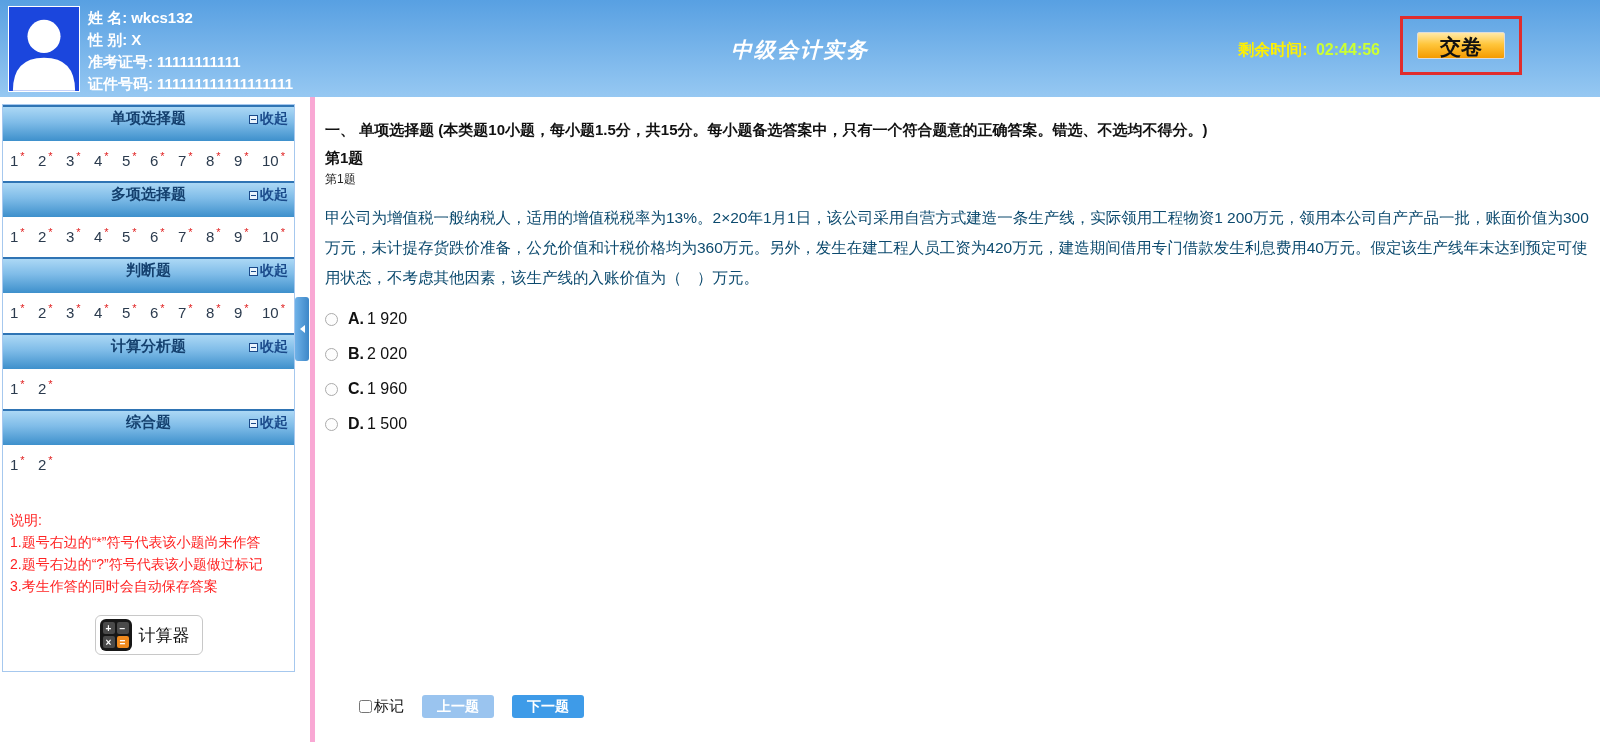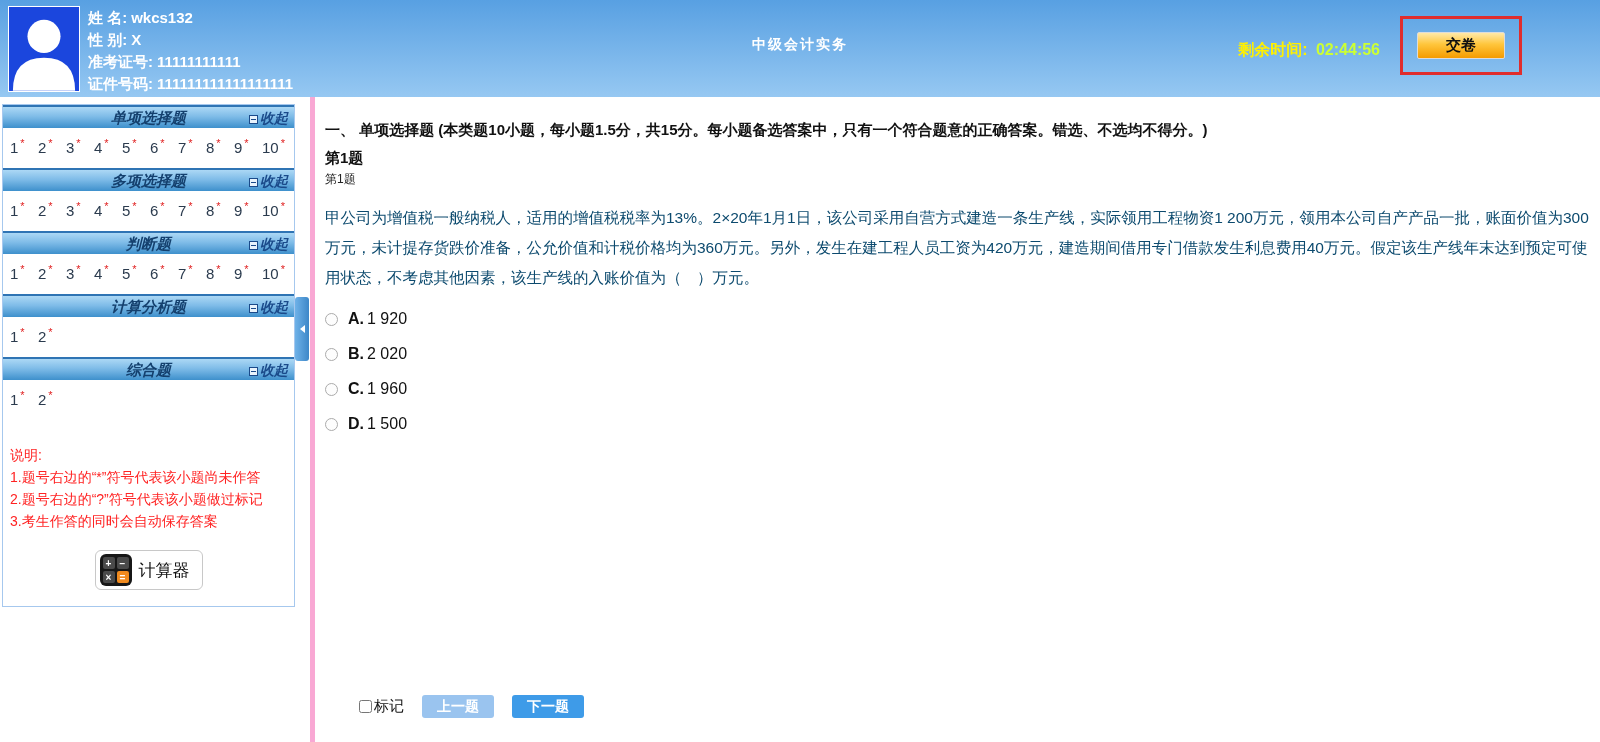--- a/index.html
+++ b/index.html
@@ -9,38 +9,38 @@
   
   .top { position:relative; height:97px;
     background:linear-gradient(#58a0e2,#96c8f2); }
   .avatar { position:absolute; left:8px; top:6px; width:72px; height:86px;
     background:#1b46dd; border:1px solid #fff; overflow:hidden; }
   .avatar svg { display:block; width:100%; height:100%; }
   .uinfo { position:absolute; left:88px; top:7px; color:#fff; font-weight:bold;
     font-size:15px; line-height:22px; white-space:nowrap; }
   .uinfo .row span { margin-right:4px; }
   .exam-title { position:absolute; left:50%; top:36px; transform:translateX(-50%);
-    color:#fff; font-weight:bold; font-size:14px; letter-spacing:2px; }
+    color:#fff; font-weight:bold; font-size:21px; letter-spacing:2px;font-style:italic; }
   .timer { position:absolute; right:220px; top:40px; font-size:16px; font-weight:bold; }
   .timer-label { color:#fff000; }
   .timer-value { color:#ccff33; margin-left:4px; }
   .redbox { position:absolute; right:78px; top:16px; border:3px solid #e02d2d;
     padding:13px 14px; }
   .submit-btn { width:88px; height:27px; border:1px solid #dcdcdc; border-radius:2px;
     background:linear-gradient(#ffe9a8,#ffc63c 45%,#f59b00); font-weight:bold;
-    font-size:15px; color:#111; cursor:pointer; font-family:inherit; }
+    font-size:21px; color:#111; cursor:pointer; font-family:inherit; }
 
   
   .layout { display:flex; height:645px; position:relative; }
   .sidebar { width:310px; position:relative; flex:none; }
   .panel { position:absolute; left:2px; top:7px; width:293px; background:#fff;
     border:1px solid #a6c8ee; padding-bottom:16px; }
 
-  .sec-header { position:relative; height:23px; border-top:2px solid #2f74b4;
-    background:linear-gradient(#acd8f5,#7fbce8 45%,#3e90cc);font-style:italic; }
+  .sec-header { position:relative; height:36px; border-top:2px solid #2f74b4;
+    background:linear-gradient(#acd8f5,#7fbce8 45%,#3e90cc); }
   .sec-title { position:absolute; left:0; right:0; top:2px; text-align:center;
     font-size:15px; font-weight:bold; color:#14406e; }
   .collapse-link { position:absolute; right:6px; top:3px; font-size:14px;
     font-weight:bold; color:#1a4a8a; cursor:pointer; display:flex; align-items:center;text-align:right; }
   .box-minus { display:inline-block; width:9px; height:9px; border:1px solid #1a4a8a;
     position:relative; margin-right:2px; background:#e8f3fc; }
   .box-minus::after { content:""; position:absolute; left:1px; right:1px; top:3px;
     height:1px; background:#1a4a8a; }
   .sec-body { background:#fff; padding:9px 4px 9px 7px; margin-bottom:2px; }
   .qcell { display:inline-block; width:28px; font-size:15px; color:#2b3b4e;

